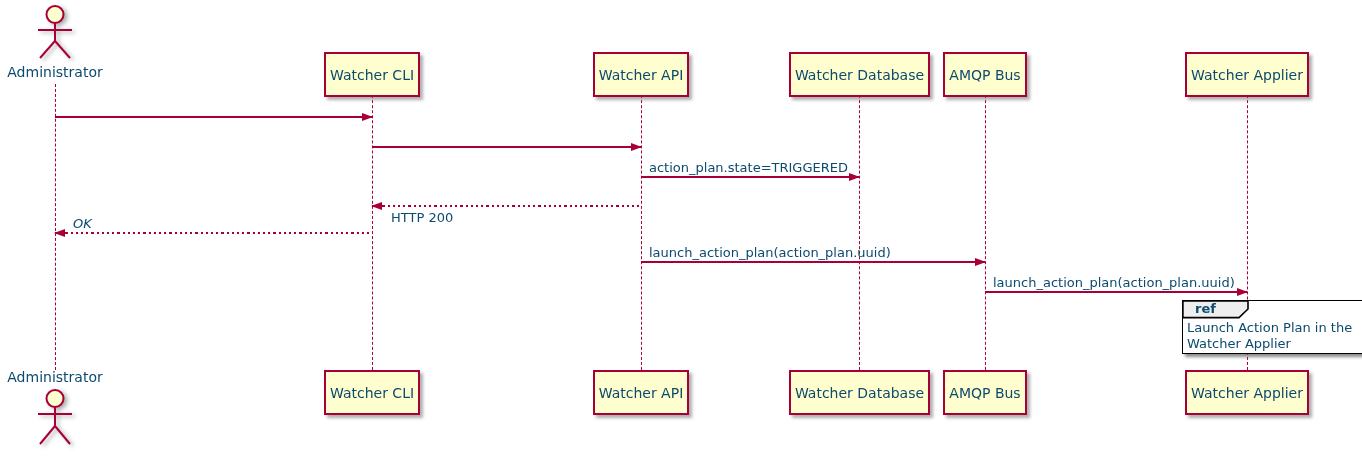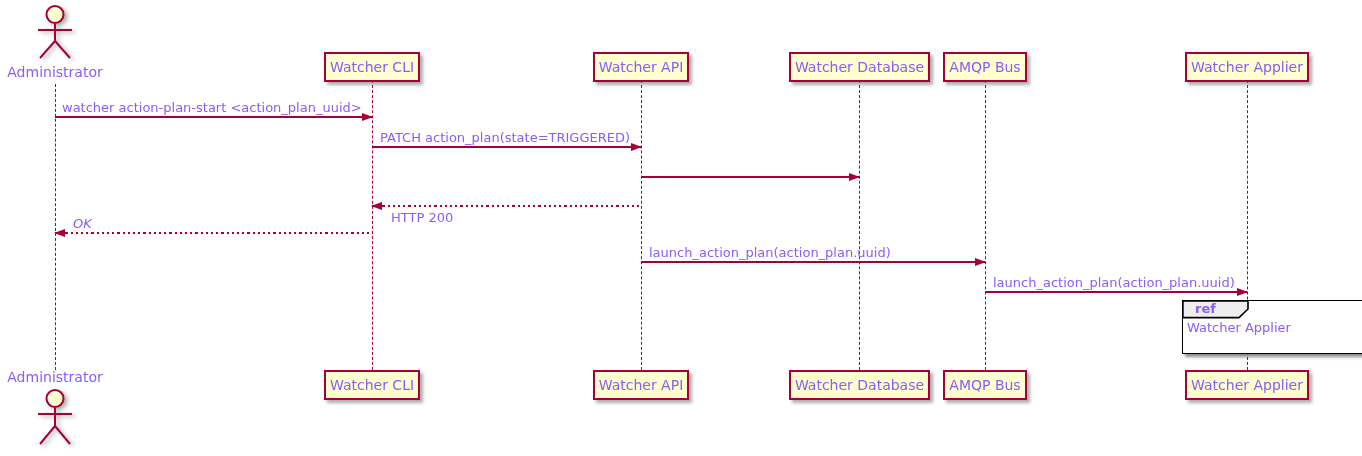--- a/index.html
+++ b/index.html
@@ -1,23 +1,23 @@
 <!DOCTYPE html>
 <html><head>
 <meta charset="utf-8">
 <style>
   html,body{margin:0;padding:0;background:#ffffff;}
   .canvas{
     position:relative;width:1362px;height:456px;background:#ffffff;
-    font-family:"DejaVu Sans","Liberation Sans",sans-serif;color:#8b5cf6;
+    font-family:"DejaVu Sans","Liberation Sans",sans-serif;color:#0c4a6e;
     overflow:hidden;
   }
   .lifeline{position:absolute;width:0;border-left:1px dashed #A80036;}
   .pbox{
-    position:absolute;box-sizing:border-box;height:30px;
+    position:absolute;box-sizing:border-box;height:45px;
     background:#FEFECE;border:2px solid #A80036;
     display:flex;align-items:center;justify-content:center;
     font-size:14px;white-space:nowrap;padding:0 4px;
     box-shadow:3px 3px 3px rgba(110,110,110,0.55);
   }
   .actor-figure{position:absolute;filter:drop-shadow(3px 2px 2px rgba(120,120,120,0.6));}
   .actor-label{position:absolute;width:120px;text-align:center;font-size:14px;white-space:nowrap;}
   .msg-label{position:absolute;font-size:13px;white-space:nowrap;}
   .msg-line{position:absolute;height:1.5px;}
   .msg-line.solid{background:#A80036;}
@@ -54,30 +54,29 @@
     <line x1="26" y1="37" x2="41" y2="54" stroke="#A80036" stroke-width="2"></line>
   </svg>
   <div class="actor-label" style="left:-5px;top:64px;">Administrator</div>
 
   <div class="pbox" style="left:324px;top:52px;width:96px;">Watcher CLI</div>
   <div class="pbox" style="left:593px;top:52px;width:96px;">Watcher API</div>
   <div class="pbox" style="left:789px;top:52px;width:141px;">Watcher Database</div>
   <div class="pbox" style="left:943px;top:52px;width:84px;">AMQP Bus</div>
   <div class="pbox" style="left:1185px;top:52px;width:124px;">Watcher Applier</div>
 
-  <div class="msg-label" style="left:62px;top:100px;">watcher action-plan-start &lt;action_plan_uuid&gt;</div>
   <div class="msg-line solid" style="left:55px;top:116px;width:317px;">
       <i class="ah ah-r"></i>
     </div>
 
-  <div class="msg-label" style="left:380px;top:130px;">PATCH action_plan(state=TRIGGERED)</div>
   <div class="msg-line solid" style="left:372px;top:146px;width:269px;">
       <i class="ah ah-r"></i>
     </div>
 
+  <div class="msg-label" style="left:649px;top:160px;">action_plan.state=TRIGGERED</div>
   <div class="msg-line solid" style="left:641px;top:176px;width:218px;">
       <i class="ah ah-r"></i>
     </div>
 
   <div class="msg-label" style="left:391px;top:189px;margin-top:21px;">HTTP 200</div>
   <div class="msg-line dotted" style="left:372px;top:205px;width:269px;">
       <i class="ah ah-l"></i>
     </div>
 
   <div class="msg-label" style="left:73px;top:216px;font-style:italic;">OK</div>
@@ -94,20 +93,21 @@
   <div class="msg-line solid" style="left:985px;top:291px;width:262px;">
       <i class="ah ah-r"></i>
     </div>
 
   <div class="refbox">
     <svg class="ref-tab-svg" width="70" height="20" viewBox="0 0 70 20">
       <path d="M0.9,0.9 H66 V9 L57,17.6 H0.9 Z" fill="#EEEEEE" stroke="#000000" stroke-width="1.6"></path>
     </svg>
     <span class="ref-tag">ref</span>
     <div class="ref-body">
+      <div>Launch Action Plan in the</div>
       <div>Watcher Applier</div>
     </div>
   </div>
 
   <div class="pbox" style="left:324px;top:370px;width:96px;">Watcher CLI</div>
   <div class="pbox" style="left:593px;top:370px;width:96px;">Watcher API</div>
   <div class="pbox" style="left:789px;top:370px;width:141px;">Watcher Database</div>
   <div class="pbox" style="left:943px;top:370px;width:84px;">AMQP Bus</div>
   <div class="pbox" style="left:1185px;top:370px;width:124px;">Watcher Applier</div>
 

